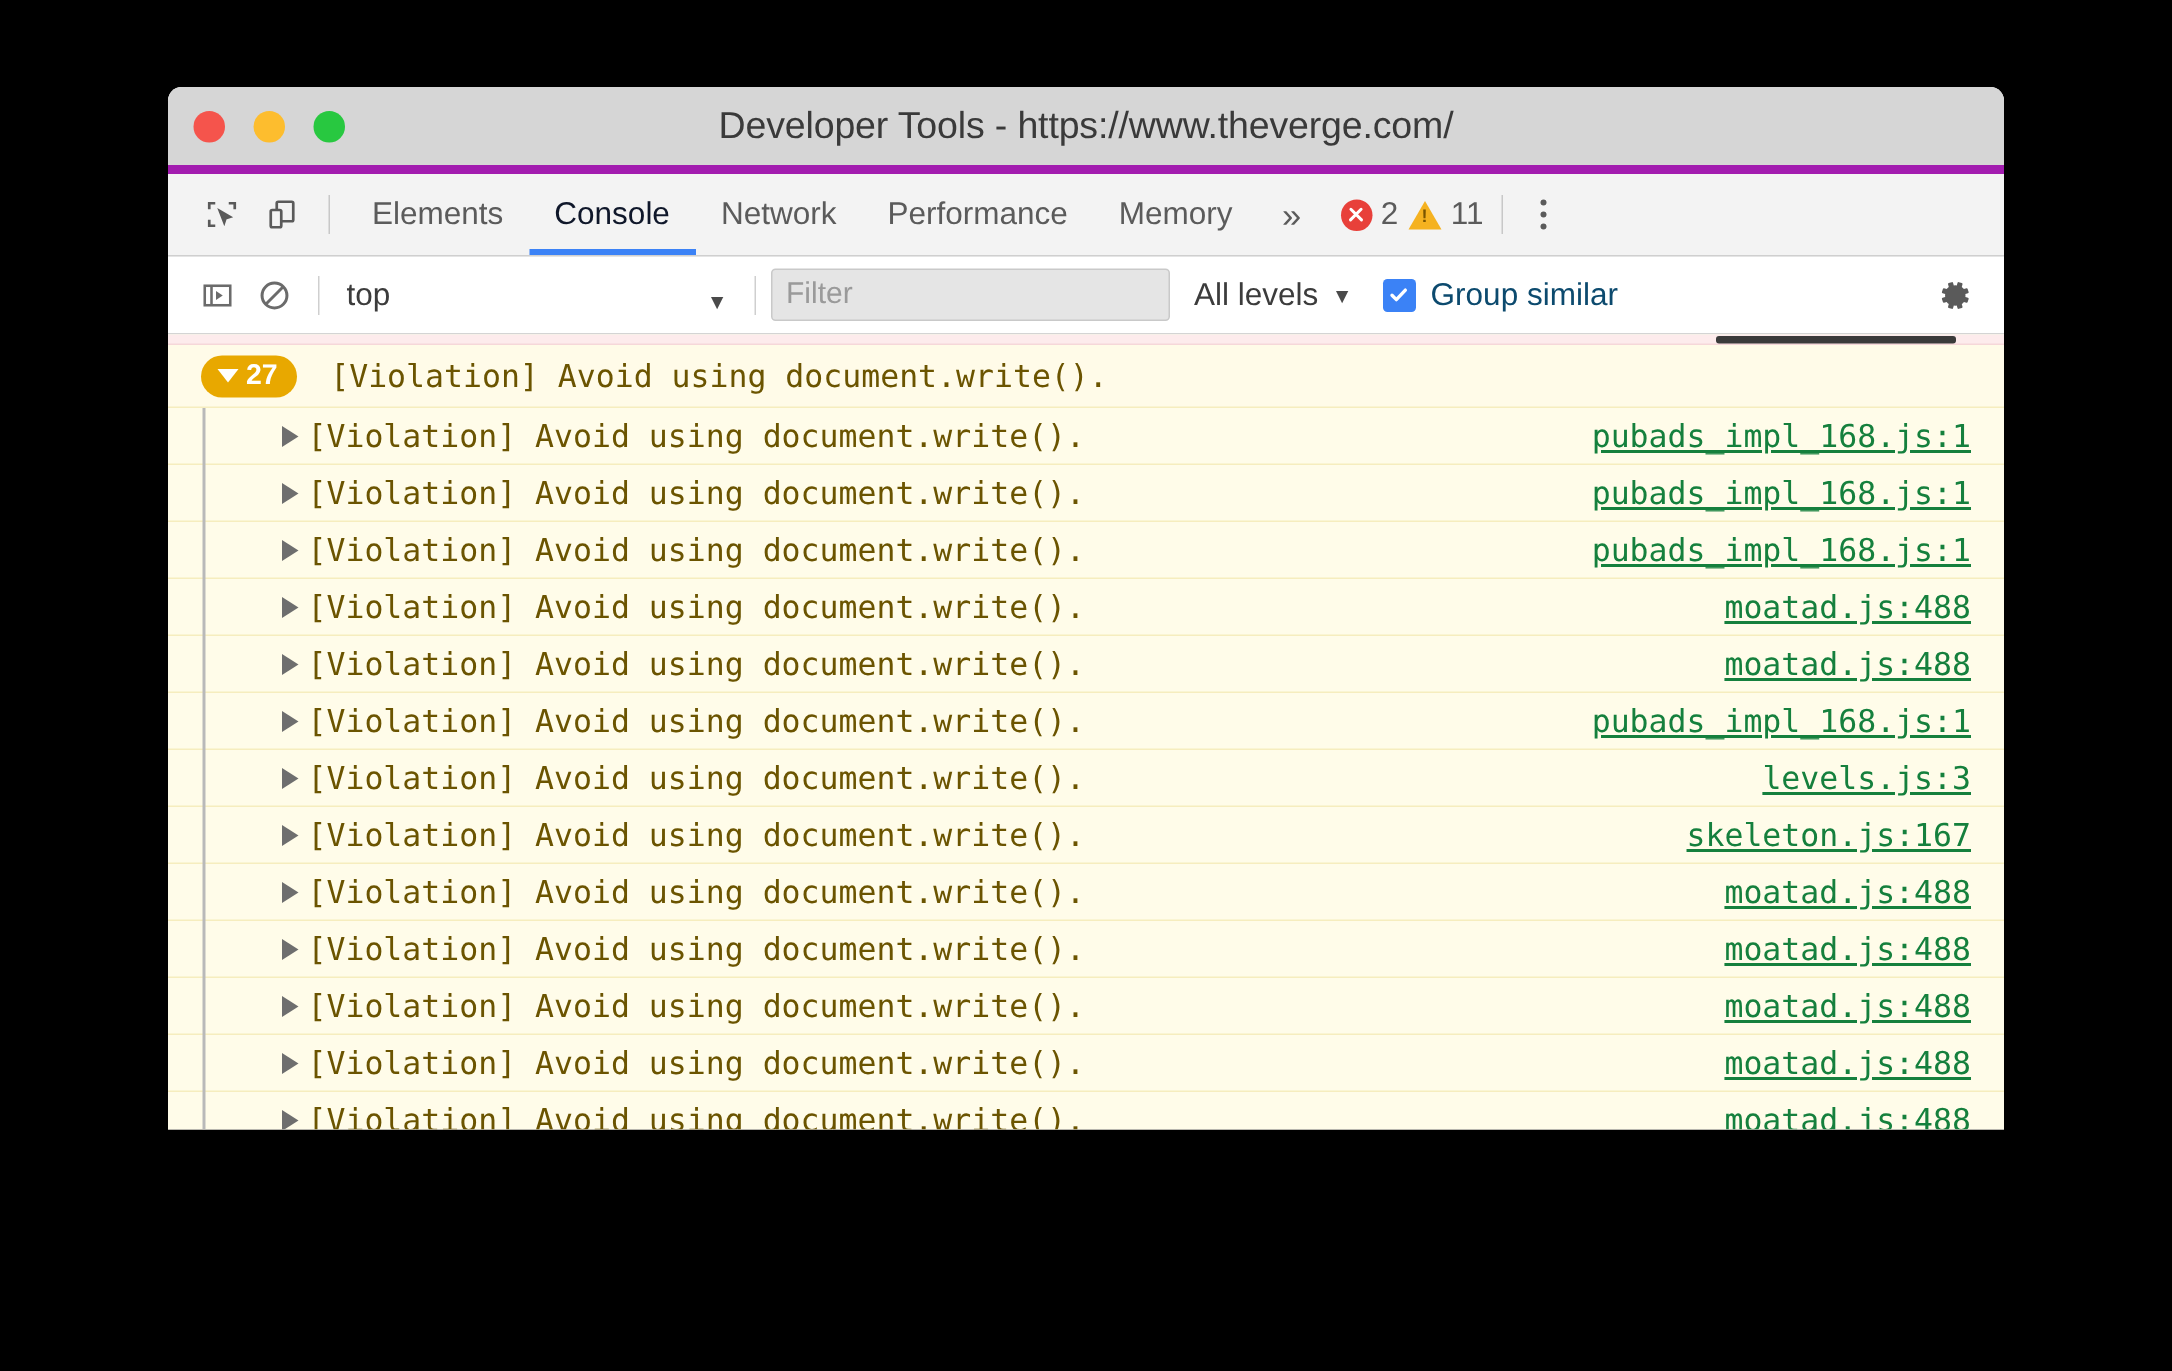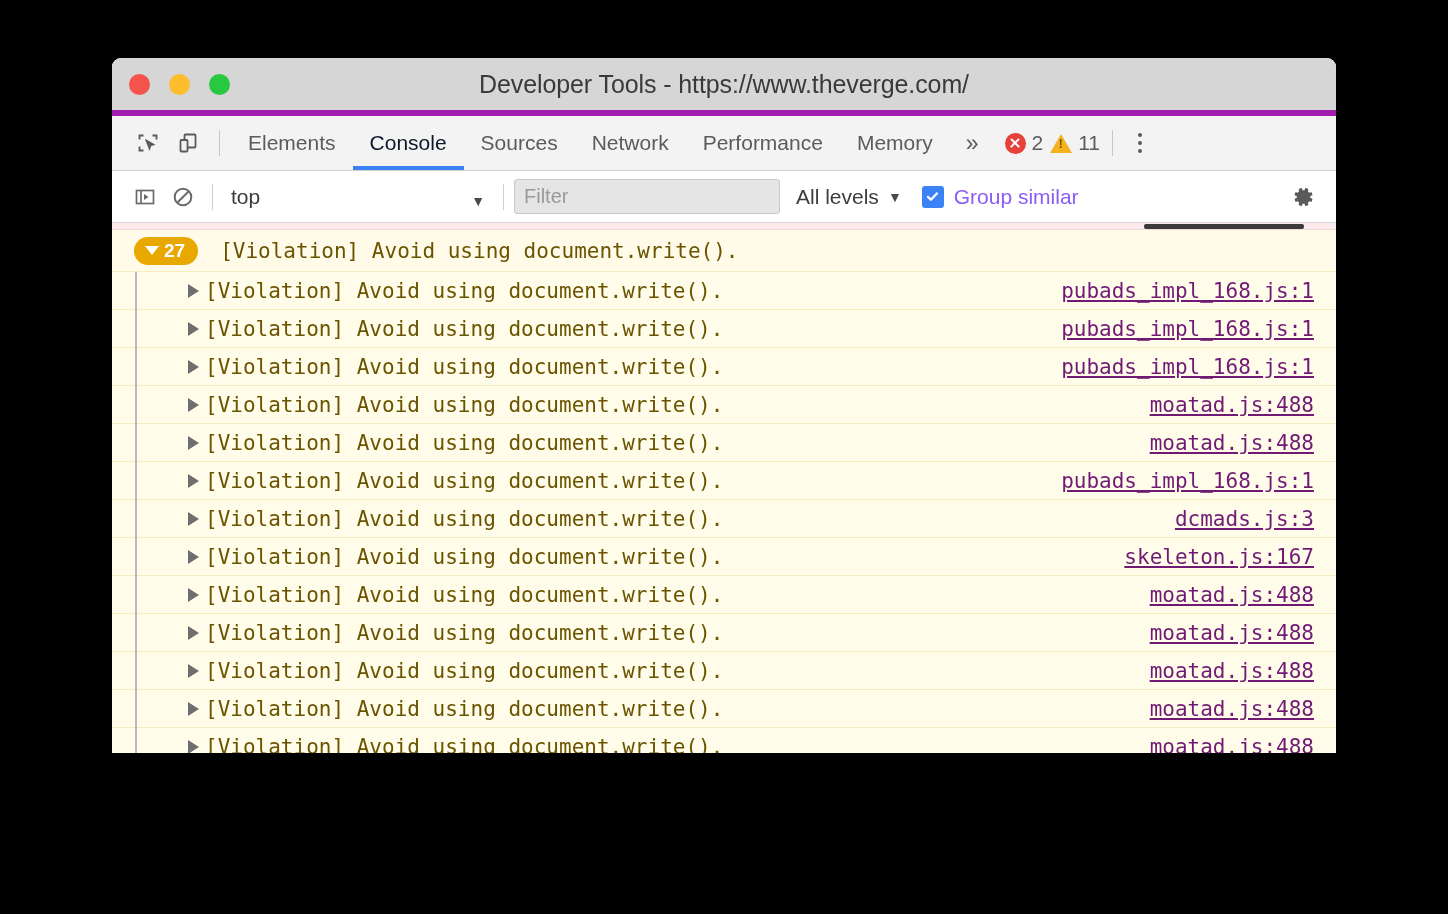--- a/index.html
+++ b/index.html
@@ -223,21 +223,21 @@
     white-space: nowrap;
   }
   .chk {
     width: 22px; height: 22px;
     border-radius: 3px;
     background: #3b82f6;
     display: flex; align-items: center; justify-content: center;
     flex: none;
   }
   .chk svg { display: block; }
-  .grp-label { font-size: 21px; color: #8b5cf6; }
+  .grp-label { font-size: 21px; color: #0c4a6e; }
   .gear {
     margin-left: auto;
     margin-right: 16px;
     width: 34px; height: 34px;
     display: flex; align-items: center; justify-content: center;
     color: #5a5a5a;
   }
 
   
   .console {
@@ -330,21 +330,21 @@
   .row .msg {
     font-family: "DejaVu Sans Mono", monospace;
     font-size: 21px;
     color: #6b5400;
     white-space: nowrap;
   }
   .row .src {
     margin-left: auto;
     font-family: "DejaVu Sans Mono", monospace;
     font-size: 21px;
-    color: #701a75;
+    color: #15803d;
     text-decoration: underline;
     white-space: nowrap;
   }
 </style>
 </head>
 <body>
 
 <div class="window">
 
   <div class="titlebar">
@@ -370,21 +370,20 @@
         <rect x="8.5" y="3.5" width="11" height="13" rx="1"></rect>
         <rect x="4.5" y="9" width="7" height="11.5" rx="1" fill="#f3f3f3"></rect>
       </svg>
     </div>
 
     <div class="tb-sep"></div>
 
     <div class="tabs">
       <div class="tab">Elements</div>
       <div class="tab active">Console</div>
-      <div class="tab">Sources</div>
       <div class="tab">Network</div>
       <div class="tab">Performance</div>
       <div class="tab">Memory</div>
     </div>
 
     <div class="tab-more">»</div>
 
     <div class="status-counts">
       <div class="badge-err">
         <span class="err-circle"></span>
@@ -504,21 +503,21 @@
 
       <div class="row">
         <span class="tri-r"></span>
         <span class="msg">[Violation] Avoid using document.write().</span>
         <span class="src">pubads_impl_168.js:1</span>
       </div>
 
       <div class="row">
         <span class="tri-r"></span>
         <span class="msg">[Violation] Avoid using document.write().</span>
-        <span class="src">dcmads.js:3</span>
+        <span class="src">levels.js:3</span>
       </div>
 
       <div class="row">
         <span class="tri-r"></span>
         <span class="msg">[Violation] Avoid using document.write().</span>
         <span class="src">skeleton.js:167</span>
       </div>
 
       <div class="row">
         <span class="tri-r"></span>

